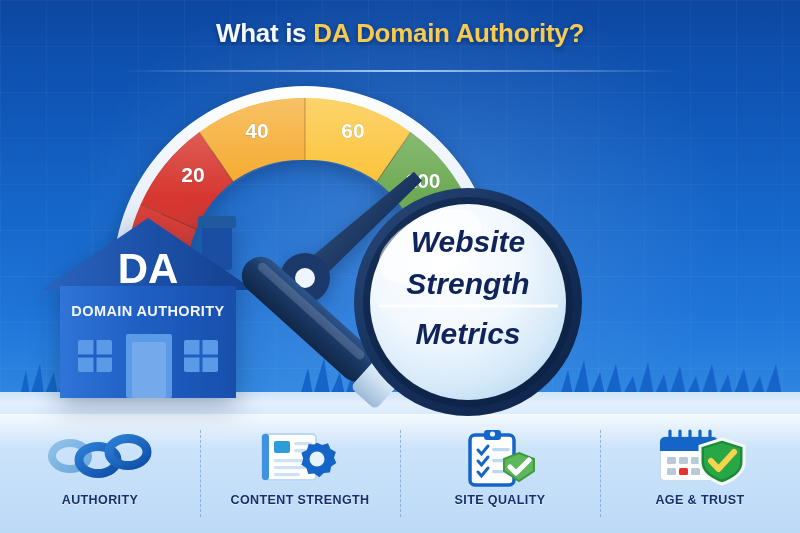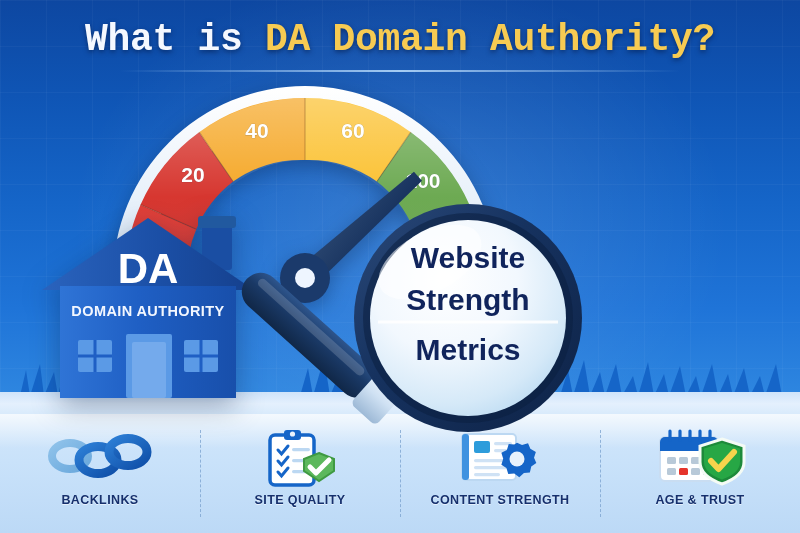--- a/index.html
+++ b/index.html
@@ -32,24 +32,23 @@
     background:radial-gradient(ellipse at 50% 42%, rgba(255,255,255,.14) 0%, rgba(255,255,255,0) 58%);
     pointer-events:none;
   }
 
   
   .title-wrap{
     position:absolute; top:18px; left:0; width:100%;
     text-align:center; z-index:30;
   }
   .title{
-    font-size:38px; font-weight:bold; letter-spacing:-.3px;
+    font-size:26px; font-weight:bold; letter-spacing:-.3px;
     white-space:nowrap;
     text-shadow:0 2px 5px rgba(0,20,60,.55);
-    font-family:Liberation Mono, monospace;
   }
   .t-white{ color:#f4f8ff; }
   .t-gold { color:#f7cb52; }
   .title-rule{
     position:absolute; top:70px; left:50%; transform:translateX(-50%);
     width:560px; height:2px;
     background:linear-gradient(90deg, rgba(140,190,245,0) 0%, rgba(190,224,255,.85) 50%, rgba(140,190,245,0) 100%);
     z-index:30;
   }
 
@@ -103,22 +102,22 @@
   }
   .house-sub{
     font-family:"Liberation Sans", sans-serif;
     font-weight:bold; font-size:14.5px; fill:#f2f7ff;
     text-anchor:middle; dominant-baseline:middle;
     letter-spacing:.4px;
   }
 
   
   .magnifier{
-    position:absolute; left:188px; top:200px;
-    width:450px; height:232px; z-index:20;
+    position:absolute; left:188px; top:184px;
+    width:450px; height:232px; z-index:20;font-style:italic;
   }
   .magnifier svg{ display:block; width:100%; height:100%; overflow:visible; }
   .mag-text{
     font-family:"Liberation Sans", sans-serif;
     font-weight:bold; font-size:30px; fill:#10245c;
     text-anchor:middle; dominant-baseline:middle;
   }
 
   
   .features{
@@ -334,44 +333,21 @@
             <linearGradient id="linkB" x1="0" y1="0" x2="1" y2="1">
               <stop offset="0%" stop-color="#2d7fd6"></stop>
                 <stop offset="100%" stop-color="#0f4fa8"></stop>
             </linearGradient>
           </defs>
           <ellipse cx="22" cy="24" rx="18" ry="13" fill="none" stroke="url(#linkA)" stroke-width="8"></ellipse>
           <ellipse cx="50" cy="28" rx="19" ry="13.5" fill="none" stroke="url(#linkB)" stroke-width="9"></ellipse>
           <ellipse cx="80" cy="20" rx="19" ry="13.5" fill="none" stroke="url(#linkB)" stroke-width="9"></ellipse>
         </svg>
       </div>
-      <div class="feat-label">BACKLINKS</div>
-    </div>
-
-    <div class="feature">
-      <div class="feat-icon">
-        <svg width="76" height="58" viewBox="0 0 76 58">
-          <rect x="8" y="6" width="44" height="50" rx="5" fill="#ffffff" stroke="#1565c8" stroke-width="3.5"></rect>
-          <rect x="22" y="1" width="17" height="10" rx="3" fill="#1565c8"></rect>
-          <circle cx="30.5" cy="5" r="2.6" fill="#e9f2fc"></circle>
-          <g stroke="#1565c8" stroke-width="3" fill="none" stroke-linecap="round">
-            <path d="M16 21 l3.5 4 L26 17"></path>
-            <path d="M16 32 l3.5 4 L26 28"></path>
-            <path d="M16 43 l3.5 4 L26 39"></path>
-          </g>
-          <g fill="#bcd8f2">
-            <rect x="30" y="19" width="18" height="3.2" rx="1.6"></rect>
-            <rect x="30" y="30" width="18" height="3.2" rx="1.6"></rect>
-            <rect x="30" y="41" width="18" height="3.2" rx="1.6"></rect>
-          </g>
-          <path d="M57 24 L72 30 L72 42 L57 52 L42 42 L42 30 Z" fill="#5cb85c" stroke="#3f9a42" stroke-width="2"></path>
-          <path d="M48 38 l6 6 L67 31" stroke="#ffffff" stroke-width="5" fill="none" stroke-linecap="round" stroke-linejoin="round"></path>
-        </svg>
-      </div>
-      <div class="feat-label">SITE QUALITY</div>
+      <div class="feat-label">AUTHORITY</div>
     </div>
 
     <div class="feature">
       <div class="feat-icon">
         <svg width="84" height="56" viewBox="0 0 84 56">
           <rect x="4" y="4" width="54" height="46" rx="4" fill="#ffffff" stroke="#bcd8f2" stroke-width="2"></rect>
           <rect x="4" y="4" width="7" height="46" rx="3" fill="#3f92e0"></rect>
           <rect x="16" y="11" width="16" height="12" rx="2" fill="#2d9cdb"></rect>
           <g fill="#cfe2f5">
             <rect x="36" y="12" width="18" height="3.2" rx="1.6"></rect>
@@ -380,20 +356,43 @@
             <rect x="16" y="36" width="38" height="3.2" rx="1.6"></rect>
             <rect x="16" y="43" width="26" height="3.2" rx="1.6"></rect>
           </g>
           <g transform="translate(59,32)">
             <path d="M0,-21 L5.5,-18.5 L12,-20.5 L14.5,-14.5 L20.5,-11 L18.5,-4.5 L21,1 L15.5,5 L14,11.5 L7.5,12 L2.5,16.5 L-3,12.5 L-9.5,13 L-11.5,6.5 L-17,3 L-15,-3.5 L-17,-10 L-11,-13 L-9,-19.5 L-3,-19 Z" fill="#1565c8" transform="scale(.92)"></path>
             <circle cx="0" cy="-3" r="7.5" fill="#e8f2fc"></circle>
           </g>
         </svg>
       </div>
       <div class="feat-label">CONTENT STRENGTH</div>
+    </div>
+
+    <div class="feature">
+      <div class="feat-icon">
+        <svg width="76" height="58" viewBox="0 0 76 58">
+          <rect x="8" y="6" width="44" height="50" rx="5" fill="#ffffff" stroke="#1565c8" stroke-width="3.5"></rect>
+          <rect x="22" y="1" width="17" height="10" rx="3" fill="#1565c8"></rect>
+          <circle cx="30.5" cy="5" r="2.6" fill="#e9f2fc"></circle>
+          <g stroke="#1565c8" stroke-width="3" fill="none" stroke-linecap="round">
+            <path d="M16 21 l3.5 4 L26 17"></path>
+            <path d="M16 32 l3.5 4 L26 28"></path>
+            <path d="M16 43 l3.5 4 L26 39"></path>
+          </g>
+          <g fill="#bcd8f2">
+            <rect x="30" y="19" width="18" height="3.2" rx="1.6"></rect>
+            <rect x="30" y="30" width="18" height="3.2" rx="1.6"></rect>
+            <rect x="30" y="41" width="18" height="3.2" rx="1.6"></rect>
+          </g>
+          <path d="M57 24 L72 30 L72 42 L57 52 L42 42 L42 30 Z" fill="#5cb85c" stroke="#3f9a42" stroke-width="2"></path>
+          <path d="M48 38 l6 6 L67 31" stroke="#ffffff" stroke-width="5" fill="none" stroke-linecap="round" stroke-linejoin="round"></path>
+        </svg>
+      </div>
+      <div class="feat-label">SITE QUALITY</div>
     </div>
 
     <div class="feature">
       <div class="feat-icon">
         <svg width="92" height="58" viewBox="0 0 92 58">
           <g>
             <rect x="6" y="8" width="58" height="44" rx="5" fill="#ffffff" stroke="#c9ddf2" stroke-width="2"></rect>
             <path d="M6 13 a5 5 0 0 1 5 -5 h48 a5 5 0 0 1 5 5 v9 H6 Z" fill="#1565c8"></path>
             <g stroke="#1565c8" stroke-width="3.2" stroke-linecap="round">
               <line x1="16" y1="2" x2="16" y2="11"></line>

